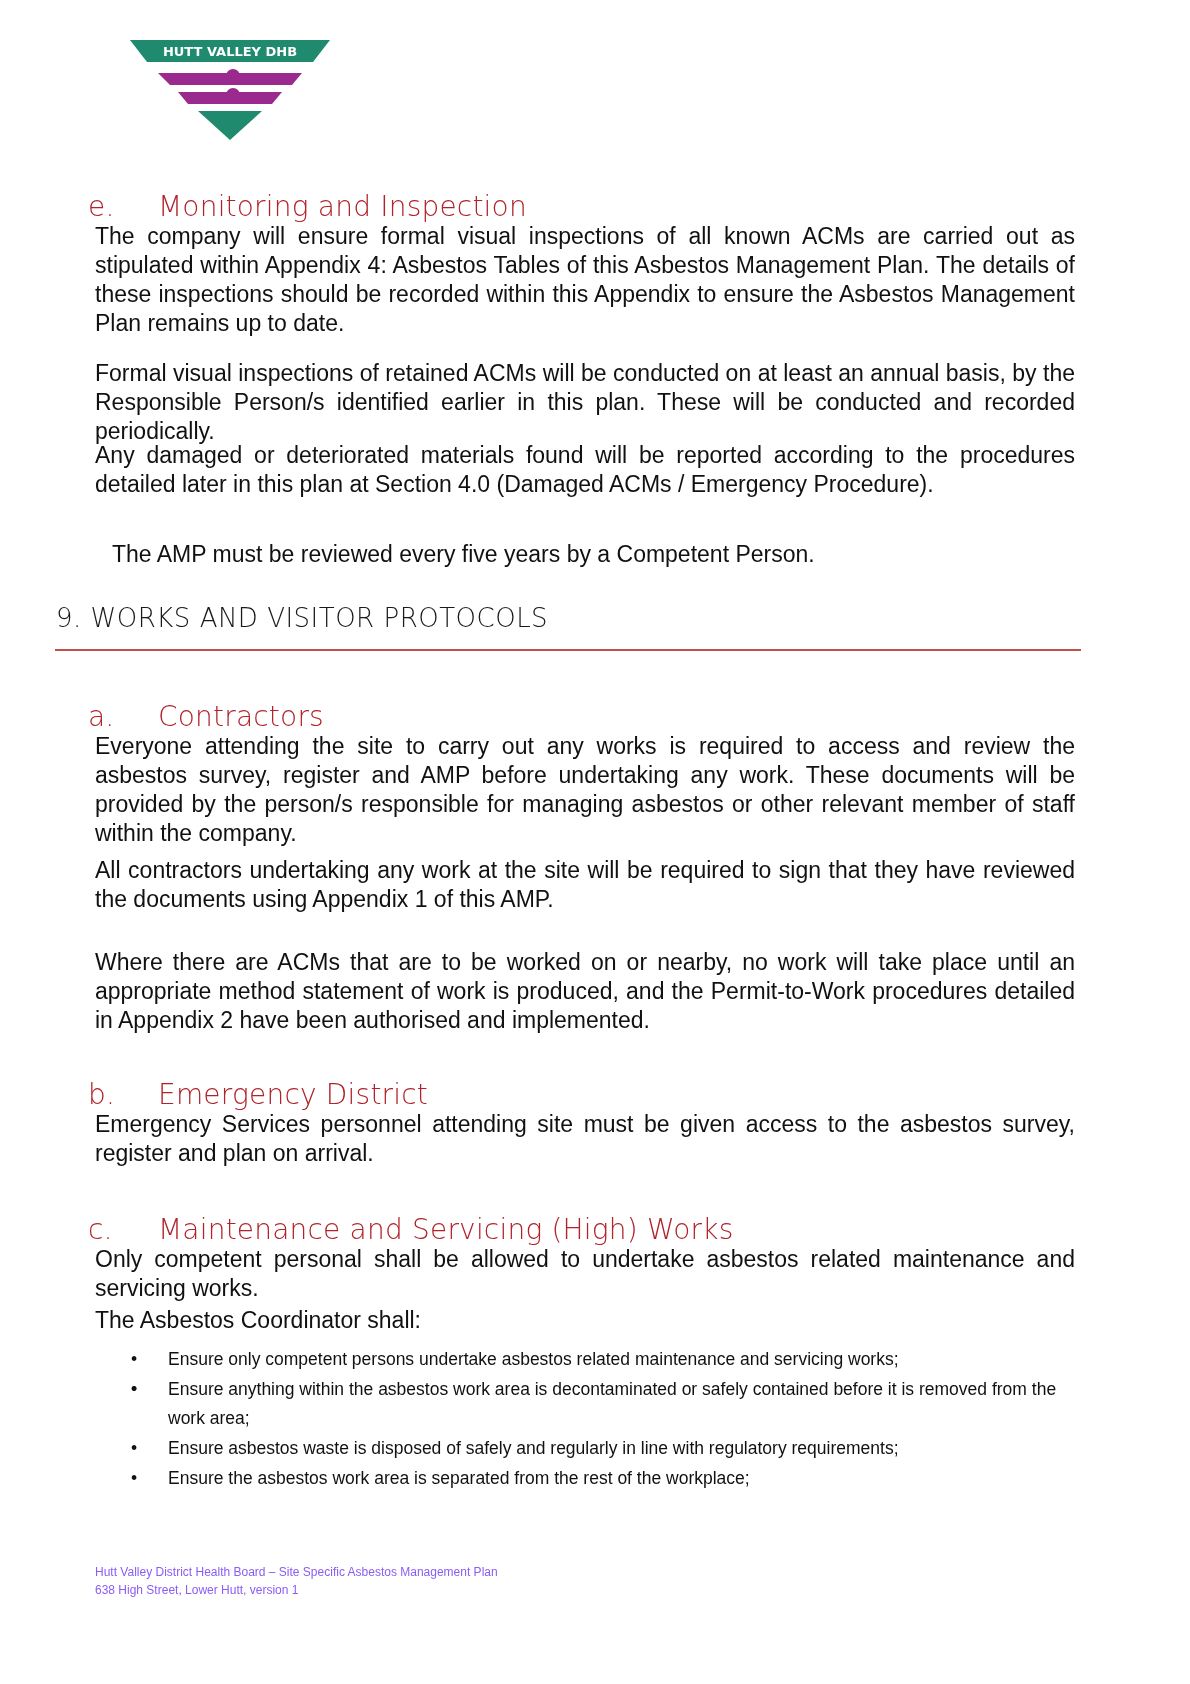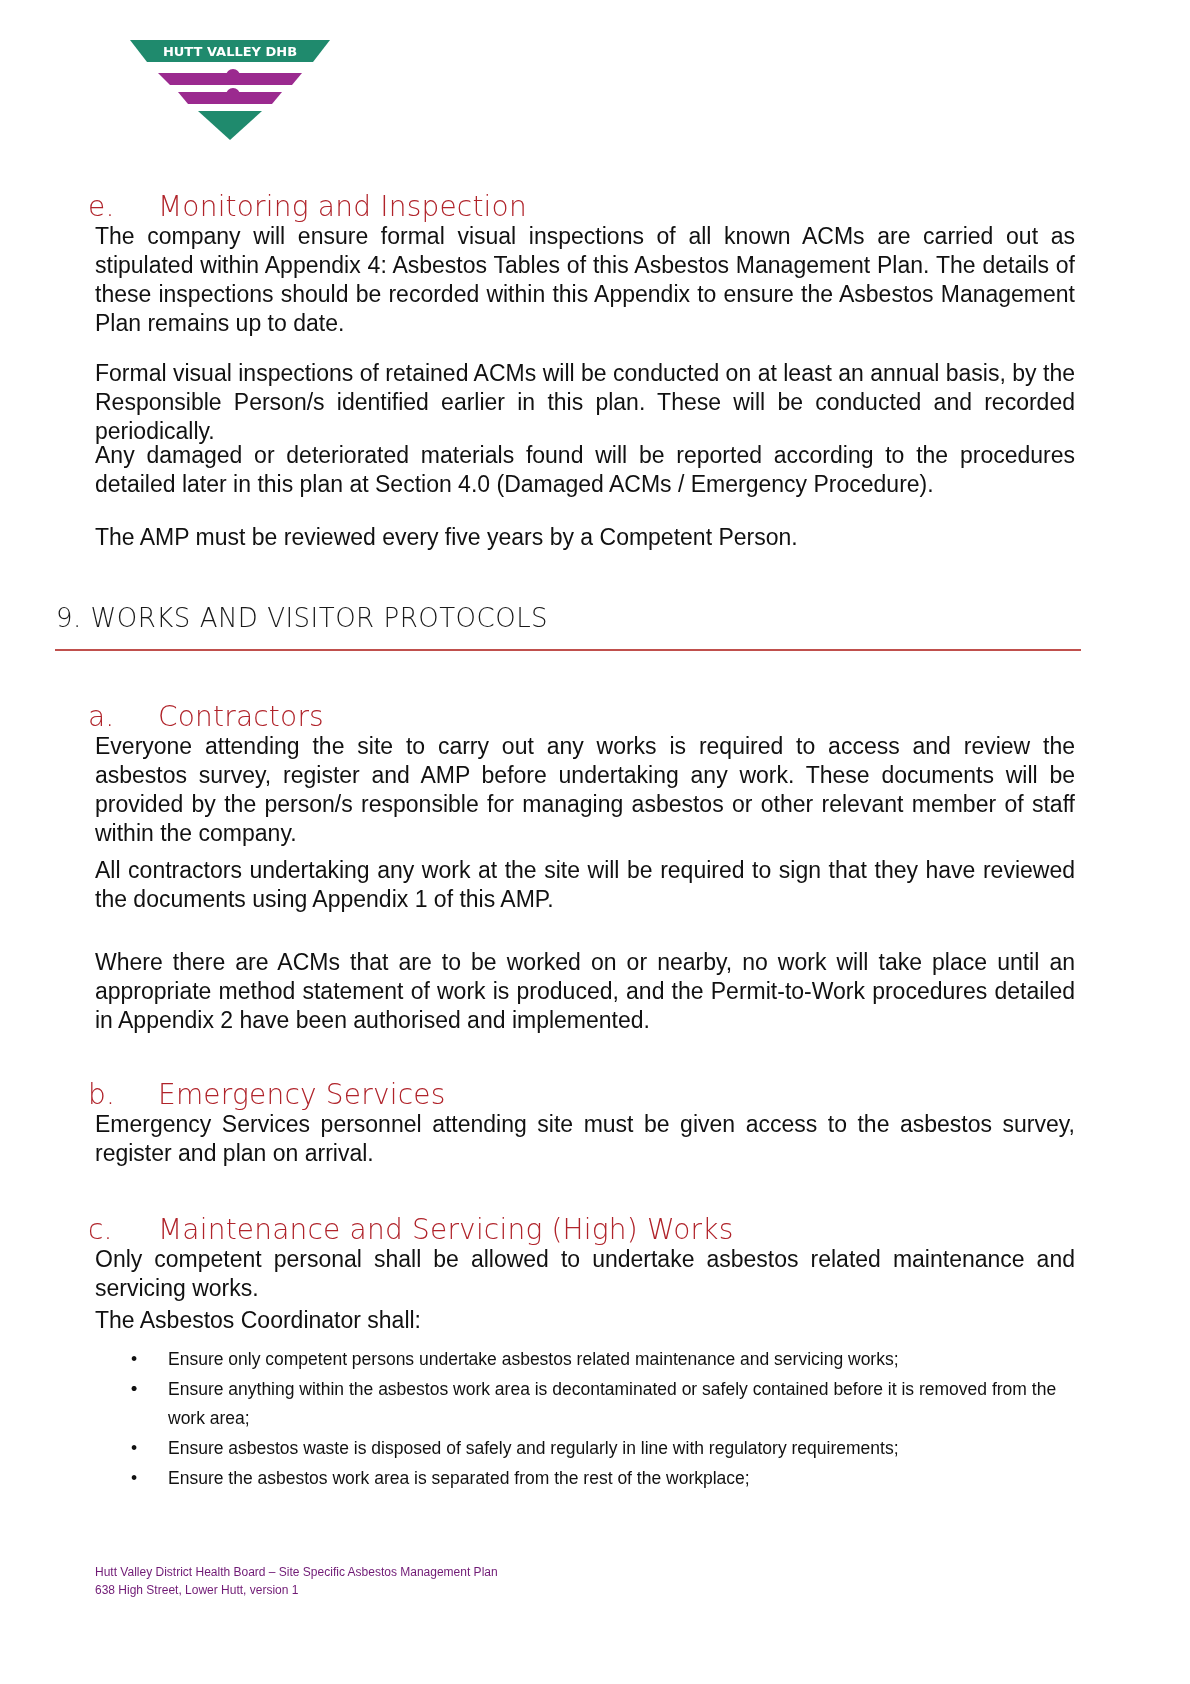--- a/index.html
+++ b/index.html
@@ -10,21 +10,21 @@
                    font-size: 28px; color: #b0232a; letter-spacing: 0.2px; white-space: nowrap; }
     .sub-heading .letter { display: inline-block; width: 70px; }
     .para { position: absolute; left: 95px; width: 980px; font-size: 23px; line-height: 29px;
             text-align: justify; color: #111; }
     .main-heading { position: absolute; left: 56px; top: 603px; font-family: "DejaVu Sans", sans-serif;
                     font-weight: 300; font-size: 26px; color: #1a1a1a; letter-spacing: 0.5px; white-space: nowrap; }
     .main-rule { position: absolute; left: 55px; top: 649px; width: 1026px; height: 2px; background: #c0504d; }
     .bullets { position: absolute; left: 95px; top: 1345px; width: 980px; margin: 0; padding: 0; list-style: none; }
     .bullets li { position: relative; padding-left: 73px; font-size: 17.5px; line-height: 29px; margin-bottom: 1px; }
     .bullets li .dot { position: absolute; left: 36px; top: 0; }
-    .footer { position: absolute; left: 95px; font-size: 12px; color: #701a75; line-height: 18px; }
+    .footer { position: absolute; left: 95px; font-size: 12px; color: #8b5cf6; line-height: 18px; }
   </style>
 </head>
 <body>
 
 <div class="logo">
   <svg width="200" height="100" viewBox="0 0 200 100">
     <polygon points="0,0 200,0 183,22 17,22" fill="#1f8a6d"></polygon>
     <text x="100" y="16" text-anchor="middle" font-family="DejaVu Sans, sans-serif" font-weight="bold" font-size="13" fill="#ffffff">HUTT VALLEY DHB</text>
     <polygon points="28,33 172,33 162,45 40,45" fill="#9b2a8f"></polygon>
     <polygon points="48,52 152,52 142,64 58,64" fill="#9b2a8f"></polygon>
@@ -33,34 +33,34 @@
     <polygon points="68,71 132,71 100,100" fill="#1f8a6d"></polygon>
   </svg>
 </div>
 
 <div class="sub-heading" style="left:88px; top:190px;">
   <span class="letter">e.</span><span>Monitoring and Inspection</span>
 </div>
 <p class="para" style="top:222px;margin:0;">The company will ensure formal visual inspections of all known ACMs are carried out as stipulated within Appendix 4: Asbestos Tables of this Asbestos Management Plan. The details of these inspections should be recorded within this Appendix to ensure the Asbestos Management Plan remains up to date.</p>
 <p class="para" style="top:359px;margin:0;">Formal visual inspections of retained ACMs will be conducted on at least an annual basis, by the Responsible Person/s identified earlier in this plan. These will be conducted and recorded periodically.</p>
 <p class="para" style="top:441px;margin:0;">Any damaged or deteriorated materials found will be reported according to the procedures detailed later in this plan at Section 4.0 (Damaged ACMs / Emergency Procedure).</p>
-<p class="para" style="top:523px;margin:0;">The AMP must be reviewed every five years by a Competent Person.</p>
+<p class="para" style="top:523px;margin:17px;">The AMP must be reviewed every five years by a Competent Person.</p>
 
 <div class="main-heading">9. WORKS AND VISITOR PROTOCOLS</div>
 <div class="main-rule"></div>
 
 <div class="sub-heading" style="left:88px; top:700px;">
   <span class="letter">a.</span><span>Contractors</span>
 </div>
 <p class="para" style="top:732px;margin:0;">Everyone attending the site to carry out any works is required to access and review the asbestos survey, register and AMP before undertaking any work. These documents will be provided by the person/s responsible for managing asbestos or other relevant member of staff within the company.</p>
 <p class="para" style="top:856px;margin:0;">All contractors undertaking any work at the site will be required to sign that they have reviewed the documents using Appendix 1 of this AMP.</p>
 <p class="para" style="top:948px;margin:0;">Where there are ACMs that are to be worked on or nearby, no work will take place until an appropriate method statement of work is produced, and the Permit-to-Work procedures detailed in Appendix 2 have been authorised and implemented.</p>
 
 <div class="sub-heading" style="left:88px; top:1078px;">
-  <span class="letter">b.</span><span>Emergency Services</span>
+  <span class="letter">b.</span><span>Emergency District</span>
 </div>
 <p class="para" style="top:1110px;margin:0;">Emergency Services personnel attending site must be given access to the asbestos survey, register and plan on arrival.</p>
 
 <div class="sub-heading" style="left:88px; top:1213px;">
   <span class="letter">c.</span><span>Maintenance and Servicing (High) Works</span>
 </div>
 <p class="para" style="top:1245px;margin:0;">Only competent personal shall be allowed to undertake asbestos related maintenance and servicing works.</p>
 <p class="para" style="top:1306px;margin:0;">The Asbestos Coordinator shall:</p>
 
 <ul class="bullets">

